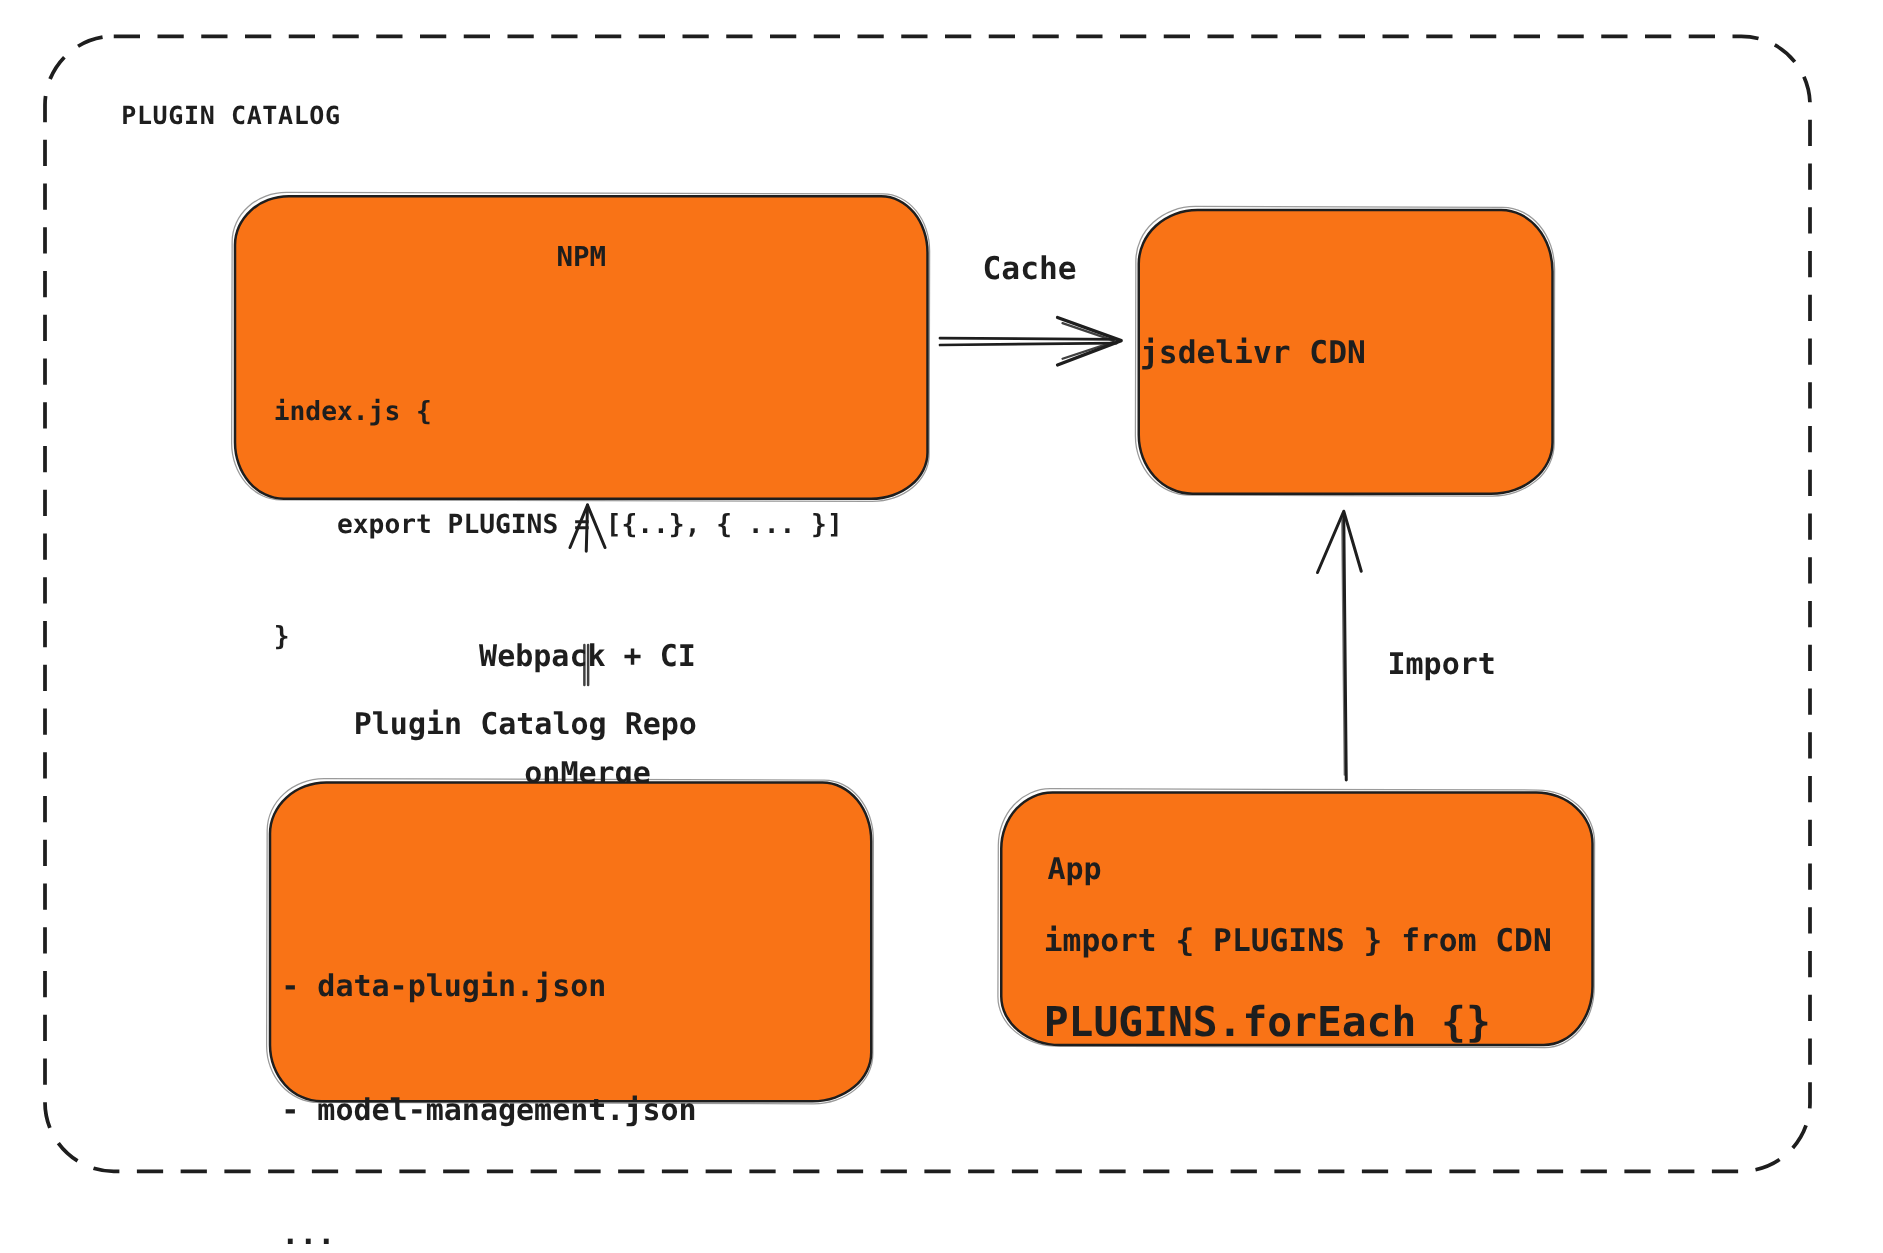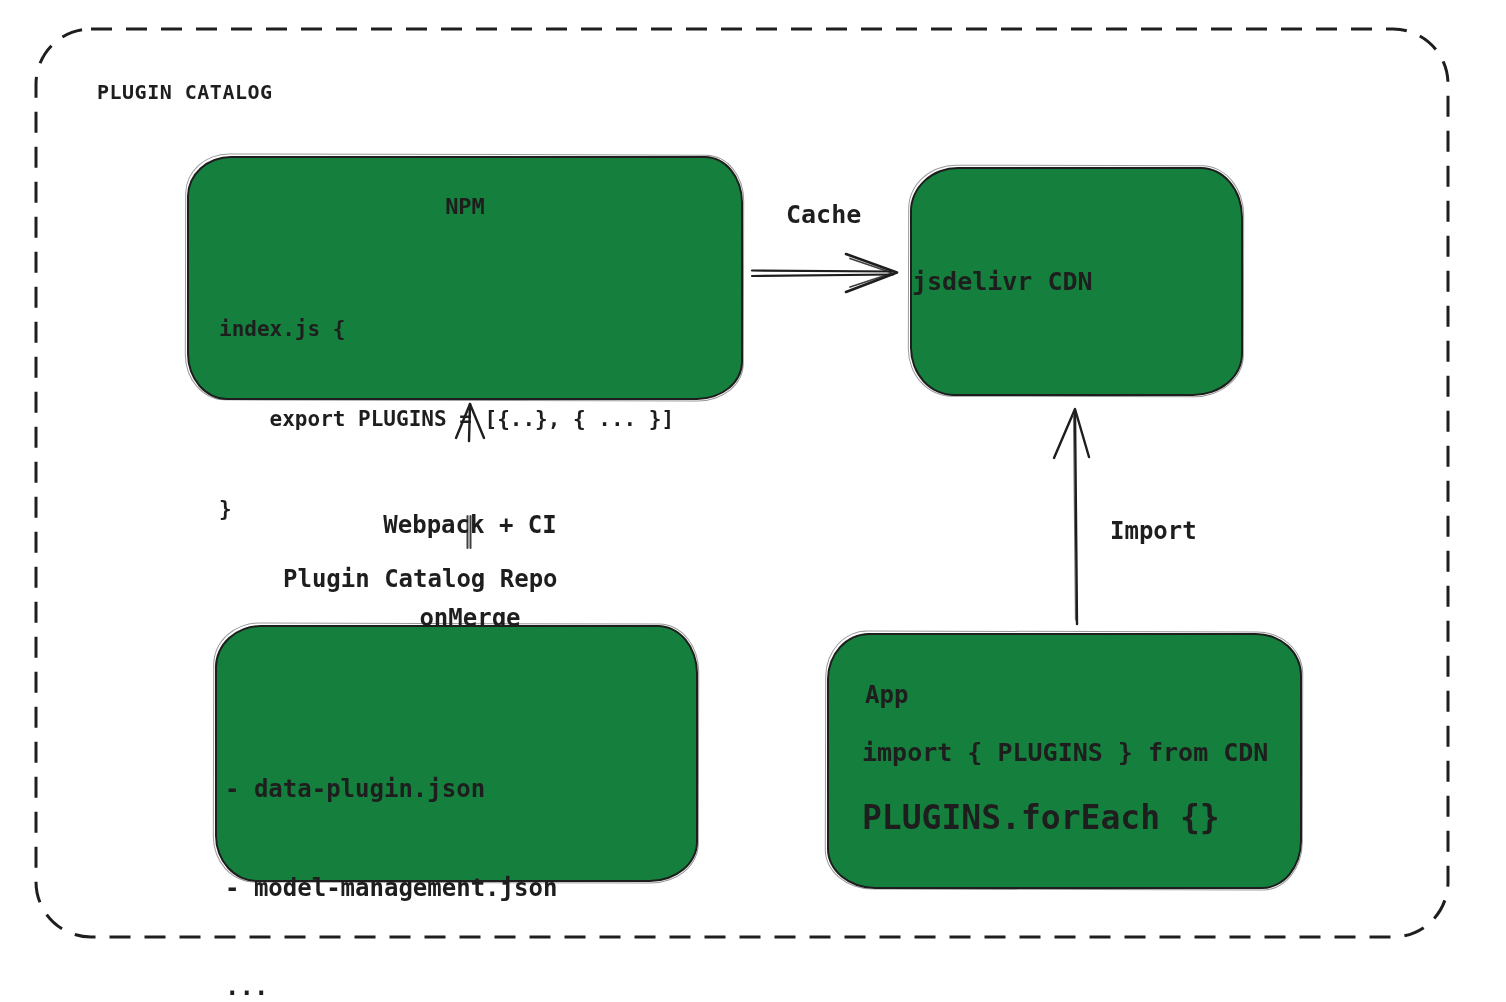--- a/index.html
+++ b/index.html
@@ -29,21 +29,21 @@
     left: 97px;
     top: 80px;
     font-size: 20px;
     font-weight: 700;
     letter-spacing: 0.5px;
     white-space: pre;
   }
   .sketch-box {
     position: absolute;
     border: 2.5px solid #1e1e1e;
-    background: #15803d;
+    background: #f97316;
     box-sizing: border-box;
   }
   .sketch-box::before {
     content: "";
     position: absolute;
     inset: -4px -3px -3px -4px;
     border: 1.3px solid rgba(30,30,30,0.45);
     border-radius: inherit;
     transform: rotate(0.15deg);
     pointer-events: none;
@@ -86,21 +86,21 @@
   }
   .repo-files {
     position: absolute;
     left: 8px; top: 80px;
     font-size: 24px;
     font-weight: 700;
     line-height: 33px;
     white-space: pre;
   }
   .app-box {
-    left: 827px; top: 633px; width: 475px; height: 256px;
+    left: 800px; top: 633px; width: 475px; height: 204px;
     border-radius: 42px 46px 40px 48px / 46px 42px 48px 40px;
   }
   .app-title {
     position: absolute;
     left: 36px; top: 46px;
     font-size: 24px;
     font-weight: 700;
     white-space: pre;
   }
   .app-line1 {

